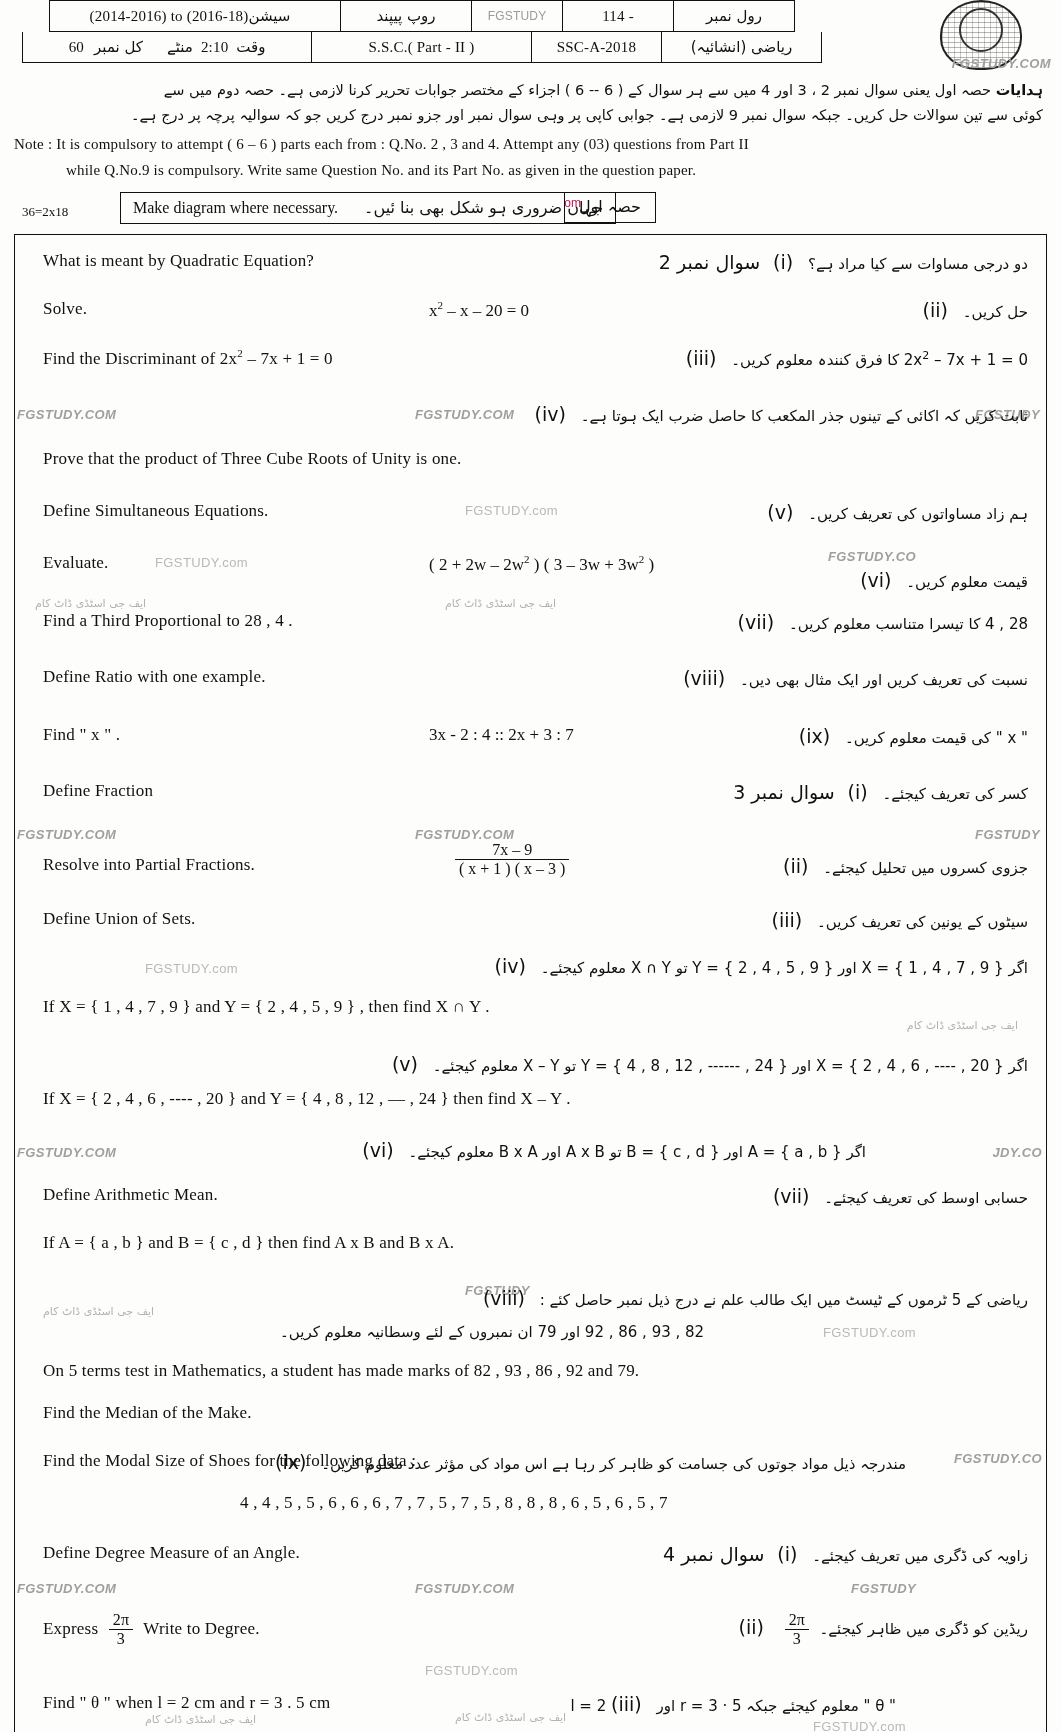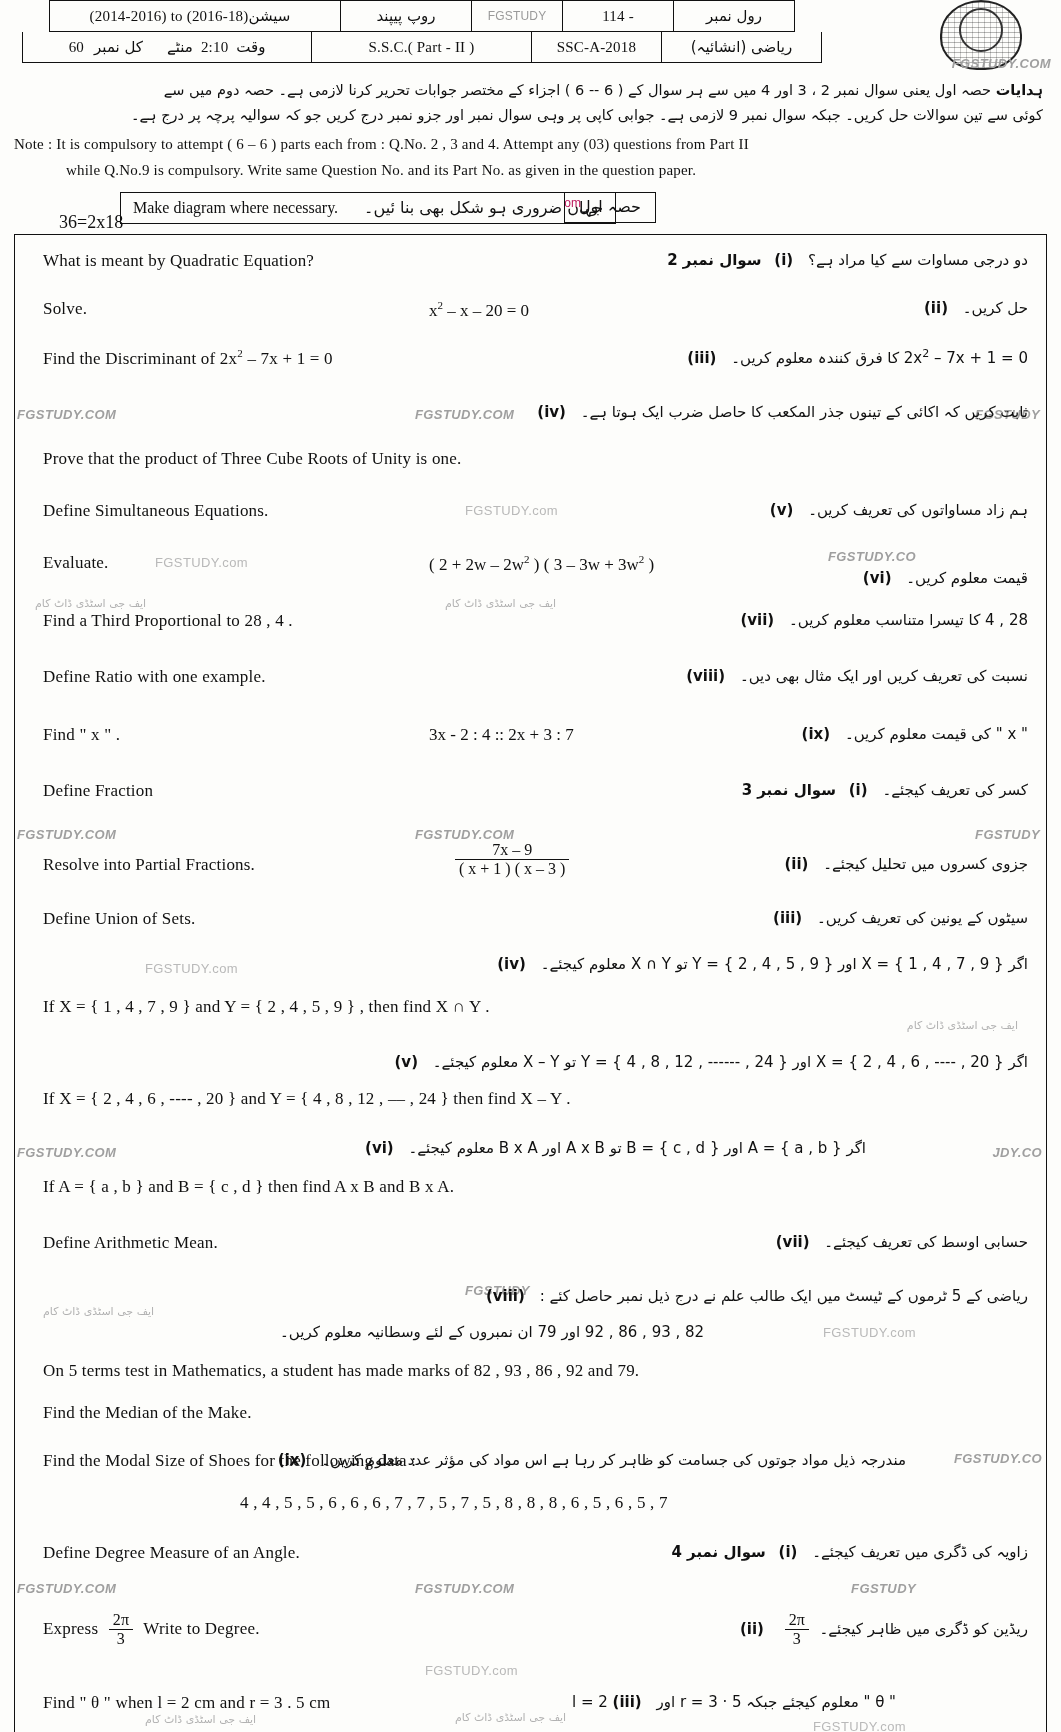--- a/index.html
+++ b/index.html
@@ -85,23 +85,22 @@
   .noteline .lbl{font-weight:normal;}
   .note2{margin-left:52px;}
 
   
   .marksbar{
     position:relative;
     height:40px;
     margin:10px 0 0 0;
   }
   .marks{
-    position:absolute;left:22px;top:20px;
-    font-size:18px;
-    margin-left:37px;
+    position:absolute;left:22px;top:12px;
+    font-size:13px;
   }
   .diagbox{
     position:absolute;left:120px;top:0;
     border:1px solid #111;
     padding:5px 12px 6px 12px;
     font-size:16px;
     white-space:nowrap;
   }
   .diagbox .u{font-family:"DejaVu Sans",sans-serif;direction:rtl;}
   .parthead{
@@ -146,21 +145,21 @@
   }
   .mid{
     position:absolute;
     left:50%;transform:translateX(-50%);
     top:0;
     font-size:17px;
     white-space:nowrap;
   }
   .mid.l380{left:404px;transform:none;}
   sup{font-size:11px;vertical-align:super;}
-  .qnum{font-family:"DejaVu Sans",sans-serif;font-size:15px;font-weight:bold;}
+  .qnum{font-family:"DejaVu Sans",sans-serif;font-size:19px;}
 
   .frac{
     display:inline-block;
     text-align:center;
     vertical-align:middle;
     font-size:16px;
     line-height:1.15;
   }
   .frac .num{border-bottom:1.4px solid #111;padding:0 4px;display:block;text-align:center;}
   .frac .den{display:block;padding:0 4px;}
@@ -404,30 +403,30 @@
 
     <div class="qline" style="margin-top:20px;min-height:20px">
       <div class="wm it" style="left:-8px;top:2px">FGSTUDY.COM</div>
       <div class="wm it" style="right:-6px;top:2px">JDY.CO</div>
       <div class="ur" style="top:-4px;right:170px">
         <span>اگر  A = { a , b }  اور  B = { c , d }  تو  A x B  اور  B x A  معلوم کیجئے۔</span>
         <span class="qnum" style="margin-right:10px">(vi)</span>
       </div>
     </div>
 
+    <div class="qline" style="margin-top:22px">
+      <div class="en">Define  Arithmetic Mean.</div>
+      <div class="ur">
+        <span>حسابی اوسط کی تعریف کیجئے۔</span>
+        <span class="qnum" style="margin-right:10px">(vii)</span>
+      </div>
+    </div>
+
     <div class="qline" style="margin-top:14px">
       <div class="en">If   A = { a , b }   and   B = { c , d }   then find  A x B  and   B x A.</div>
-    </div>
-
-    <div class="qline" style="margin-top:22px">
-      <div class="en">Define  Arithmetic Mean.</div>
-      <div class="ur">
-        <span>حسابی اوسط کی تعریف کیجئے۔</span>
-        <span class="qnum" style="margin-right:10px">(vii)</span>
-      </div>
     </div>
 
     <div class="qline" style="margin-top:20px;min-height:24px">
       <div class="wm urdu" style="left:18px;top:18px">ایف جی اسٹڈی ڈاٹ کام</div>
       <div class="wm it" style="left:440px;top:-4px">FGSTUDY</div>
       <div class="ur" style="top:0">
         <span>ریاضی کے 5 ٹرموں کے ٹیسٹ میں ایک طالب علم نے درج ذیل نمبر حاصل کئے :</span>
         <span class="qnum" style="margin-right:10px">(viii)</span>
       </div>
     </div>

